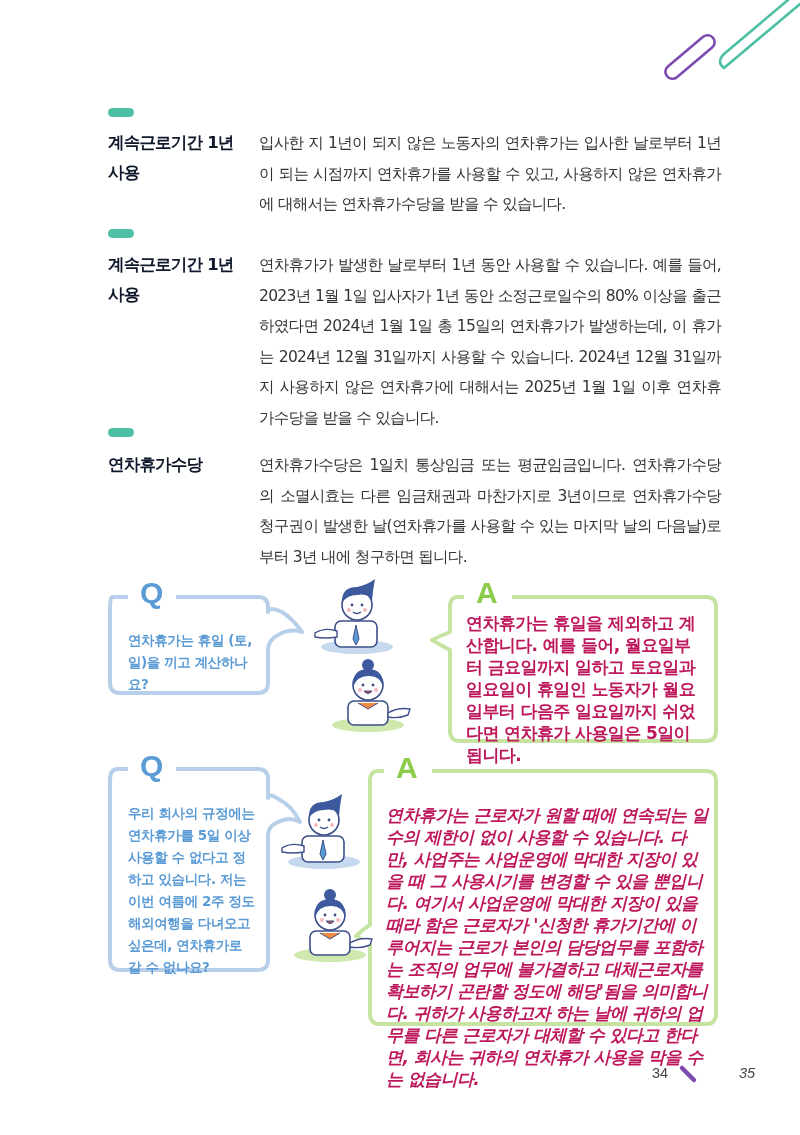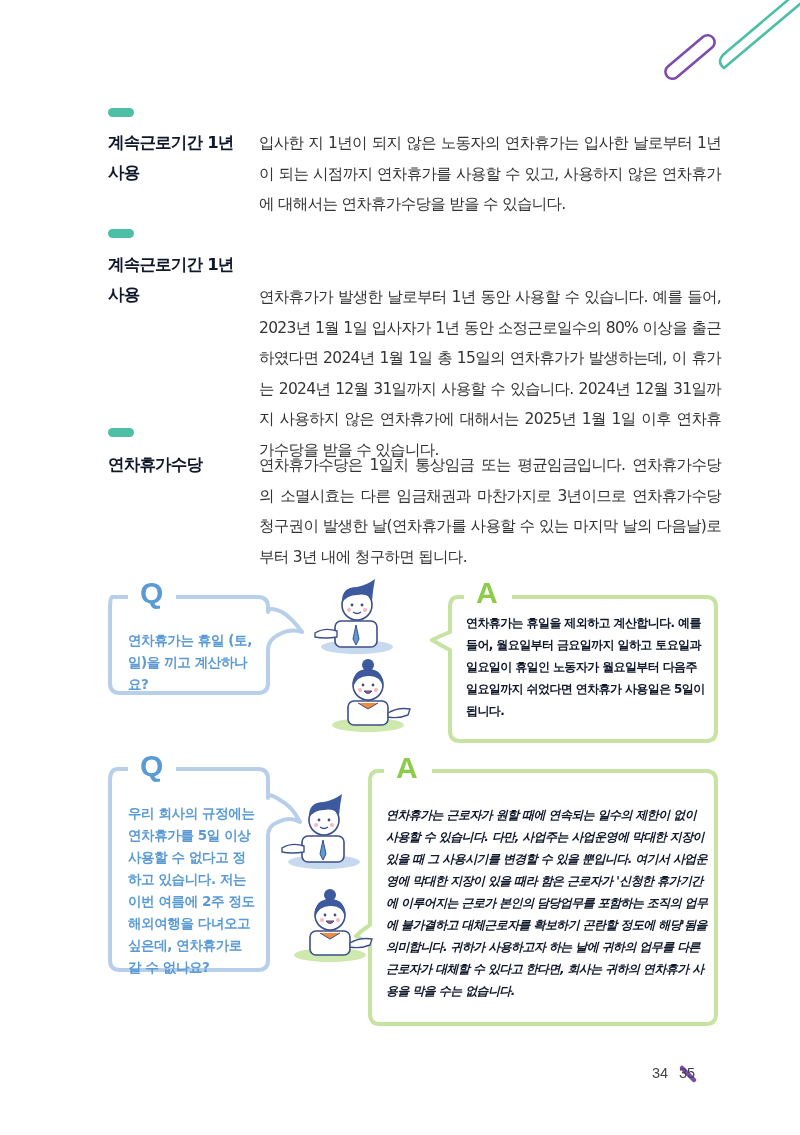--- a/index.html
+++ b/index.html
@@ -13,21 +13,21 @@
   .section-title { position: absolute; left: 108px; width: 140px; font-size: 16.5px; line-height: 30px; font-weight: bold; color: #0f172a; letter-spacing: -0.8px; }
   .section-body { position: absolute; left: 259px; width: 462px; font-size: 15.5px; line-height: 30.5px; color: #333333; letter-spacing: -0.7px; text-align: justify; }
 
   .bubble-svg { position: absolute; left: 0; top: 0; }
 
   .bubble-letter { position: absolute; font-family: "Liberation Sans", sans-serif; font-weight: bold; font-size: 30px; line-height: 30px; background: #fff; padding: 0 8px; }
   .q-letter { color: #5b9bd5; }
   .a-letter { color: #8dcb4a; }
 
   .q-text { position: absolute; font-size: 13.5px; line-height: 22px; font-weight: bold; color: #5b9bd5; letter-spacing: -0.4px; margin-top: 12px; }
-  .a-text { position: absolute; font-size: 12px; line-height: 22px; font-weight: bold; color: #0f172a; letter-spacing: -0.6px; }
+  .a-text { position: absolute; font-size: 17px; line-height: 22px; font-weight: bold; color: #be185d; letter-spacing: -0.6px; }
 
   .page-num { position: absolute; top: 1065px; font-family: "Liberation Sans", sans-serif; font-size: 14.5px; color: #444; }
 </style>
 </head>
 <body>
 
 <svg class="deco" width="800" height="100" viewBox="0 0 800 100">
   <rect x="660" y="50" width="60" height="14" rx="7" transform="rotate(-40 690 57)" fill="none" stroke="#7d4bb0" stroke-width="2.6"></rect>
   <path d="M724 68 L800 4" stroke="#4dbfa5" stroke-width="2.6" fill="none" stroke-linecap="round"></path>
   <path d="M724 68 Q716 62 724 54 L795 -6" stroke="#4dbfa5" stroke-width="2.6" fill="none"></path>
@@ -38,21 +38,21 @@
   <div>계속근로기간 1년</div>
   <div>사용</div>
 </div>
 <div class="section-body" style="top:128px;">입사한 지 1년이 되지 않은 노동자의 연차휴가는 입사한 날로부터 1년이 되는 시점까지 연차휴가를 사용할 수 있고, 사용하지 않은 연차휴가에 대해서는 연차휴가수당을 받을 수 있습니다.</div>
 
 <div class="pill" style="top:229px;"></div>
 <div class="section-title" style="top:250px;">
   <div>계속근로기간 1년</div>
   <div>사용</div>
 </div>
-<div class="section-body" style="top:250px;margin-top:32px;">연차휴가가 발생한 날로부터 1년 동안 사용할 수 있습니다. 예를 들어, 2023년 1월 1일 입사자가 1년 동안 소정근로일수의 80% 이상을 출근하였다면 2024년 1월 1일 총 15일의 연차휴가가 발생하는데, 이 휴가는 2024년 12월 31일까지 사용할 수 있습니다. 2024년 12월 31일까지 사용하지 않은 연차휴가에 대해서는 2025년 1월 1일 이후 연차휴가수당을 받을 수 있습니다.</div>
+<div class="section-body" style="top:250px;">연차휴가가 발생한 날로부터 1년 동안 사용할 수 있습니다. 예를 들어, 2023년 1월 1일 입사자가 1년 동안 소정근로일수의 80% 이상을 출근하였다면 2024년 1월 1일 총 15일의 연차휴가가 발생하는데, 이 휴가는 2024년 12월 31일까지 사용할 수 있습니다. 2024년 12월 31일까지 사용하지 않은 연차휴가에 대해서는 2025년 1월 1일 이후 연차휴가수당을 받을 수 있습니다.</div>
 
 <div class="pill" style="top:428px;"></div>
 <div class="section-title" style="top:450px;">
   <div>연차휴가수당</div>
 </div>
 <div class="section-body" style="top:450px;">연차휴가수당은 1일치 통상임금 또는 평균임금입니다. 연차휴가수당의 소멸시효는 다른 임금채권과 마찬가지로 3년이므로 연차휴가수당 청구권이 발생한 날(연차휴가를 사용할 수 있는 마지막 날의 다음날)로부터 3년 내에 청구하면 됩니다.</div>
 
 <svg class="bubble-svg" width="800" height="1135" viewBox="0 0 800 1135">
 
   <path d="M128 597 H112 Q110 597 110 610 V683 Q110 693 120 693 H258 Q268 693 268 683 V650 Q268 640 278 635 Q290 628 302 632 Q292 618 282 612 Q268 606 268 612 V607 Q268 597 258 597 H176" fill="none" stroke="#b7cfe9" stroke-width="4" stroke-linejoin="round"></path>
@@ -131,13 +131,13 @@
 <div class="bubble-letter q-letter" style="left:132px; top:751px;">Q</div>
 <div class="q-text" style="left:128px; top:790px; width:130px;">우리 회사의 규정에는 연차휴가를 5일 이상 사용할 수 없다고 정하고 있습니다. 저는 이번 여름에 2주 정도 해외여행을 다녀오고 싶은데, 연차휴가로 갈 수 없나요?</div>
 
 <div class="bubble-letter a-letter" style="left:388px; top:753px;">A</div>
 <div class="a-text" style="left:386px; top:804px; width:322px;font-style:italic;">연차휴가는 근로자가 원할 때에 연속되는 일수의 제한이 없이 사용할 수 있습니다. 다만, 사업주는 사업운영에 막대한 지장이 있을 때 그 사용시기를 변경할 수 있을 뿐입니다. 여기서 사업운영에 막대한 지장이 있을 때라 함은 근로자가 '신청한 휴가기간에 이루어지는 근로가 본인의 담당업무를 포함하는 조직의 업무에 불가결하고 대체근로자를 확보하기 곤란할 정도에 해당'됨을 의미합니다. 귀하가 사용하고자 하는 날에 귀하의 업무를 다른 근로자가 대체할 수 있다고 한다면, 회사는 귀하의 연차휴가 사용을 막을 수는 없습니다.</div>
 
 <div class="page-num" style="left:652px;">34</div>
 <svg class="deco" style="left:678px; top:1064px;" width="20" height="20" viewBox="0 0 20 20">
   <path d="M4 4 L16 16" stroke="#7d4bb0" stroke-width="4.5" stroke-linecap="round"></path>
 </svg>
-<div class="page-num" style="left:679px;">35</div>
+<div class="page-num" style="left:739px;font-style:italic;">35</div>
 
 </body></html>

